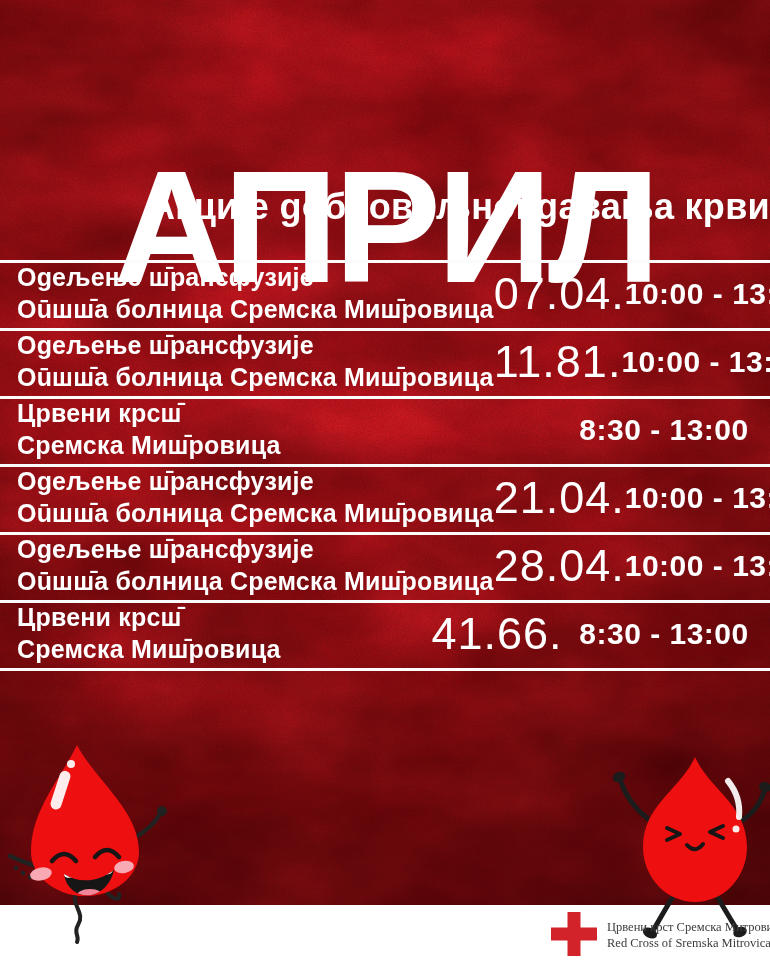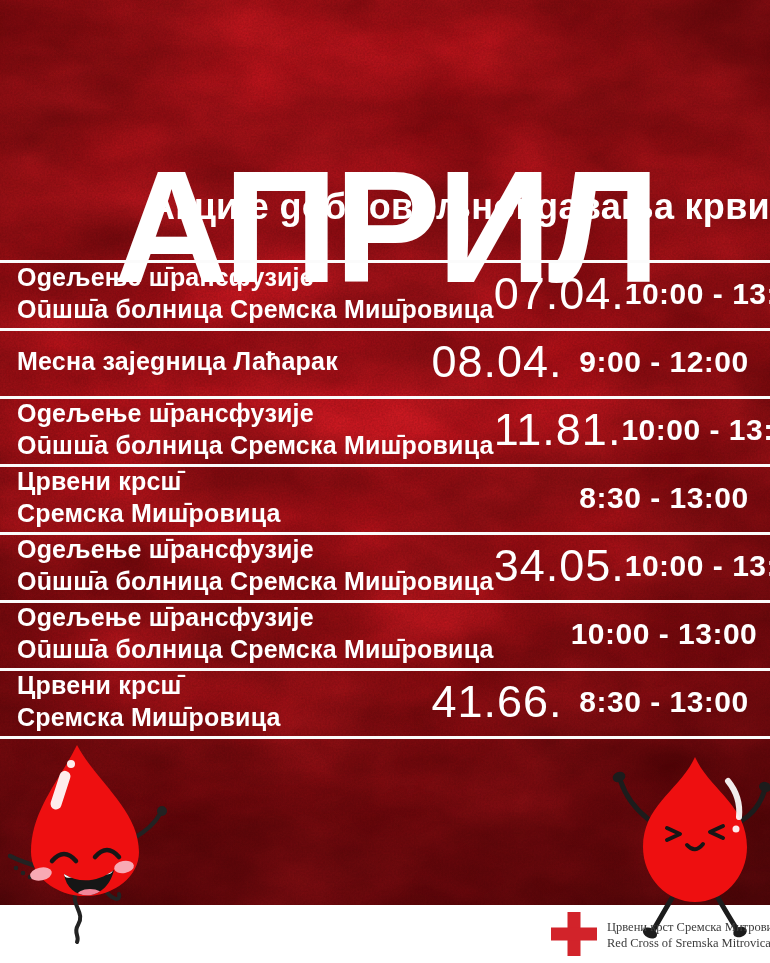--- a/index.html
+++ b/index.html
@@ -75,54 +75,47 @@
       <div class="row">
         <div class="loc">
           <div class="loc-line">Оgељење ш̄рансфузије</div>
           <div class="loc-line">Оūшш̄а болница Сремска Миш̄ровица</div>
         </div>
         <div class="date">07.04.</div>
         <div class="time">10:00 - 13:00</div>
       </div>
       <div class="row">
         <div class="loc">
-          <div class="loc-line">Месна зајеgница Лаћарак</div>
-          <div class="loc-line"></div>
-        </div>
-        <div class="date">08.04.</div>
-        <div class="time">9:00 - 12:00</div>
-      </div>
-      <div class="row">
-        <div class="loc">
           <div class="loc-line">Оgељење ш̄рансфузије</div>
           <div class="loc-line">Оūшш̄а болница Сремска Миш̄ровица</div>
         </div>
         <div class="date">11.81.</div>
         <div class="time">10:00 - 13:00</div>
       </div>
       <div class="row">
         <div class="loc">
           <div class="loc-line">Црвени крсш̄</div>
           <div class="loc-line">Сремска Миш̄ровица</div>
         </div>
         <div class="time">8:30 - 13:00</div>
       </div>
       <div class="row">
         <div class="loc">
           <div class="loc-line">Оgељење ш̄рансфузије</div>
           <div class="loc-line">Оūшш̄а болница Сремска Миш̄ровица</div>
         </div>
-        <div class="date">34.05.</div>
+        <div class="date">21.04.</div>
         <div class="time">10:00 - 13:00</div>
       </div>
       <div class="row">
         <div class="loc">
           <div class="loc-line">Оgељење ш̄рансфузије</div>
           <div class="loc-line">Оūшш̄а болница Сремска Миш̄ровица</div>
         </div>
+        <div class="date">28.04.</div>
         <div class="time">10:00 - 13:00</div>
       </div>
       <div class="row">
         <div class="loc">
           <div class="loc-line">Црвени крсш̄</div>
           <div class="loc-line">Сремска Миш̄ровица</div>
         </div>
         <div class="date">41.66.</div>
         <div class="time">8:30 - 13:00</div>
       </div>

